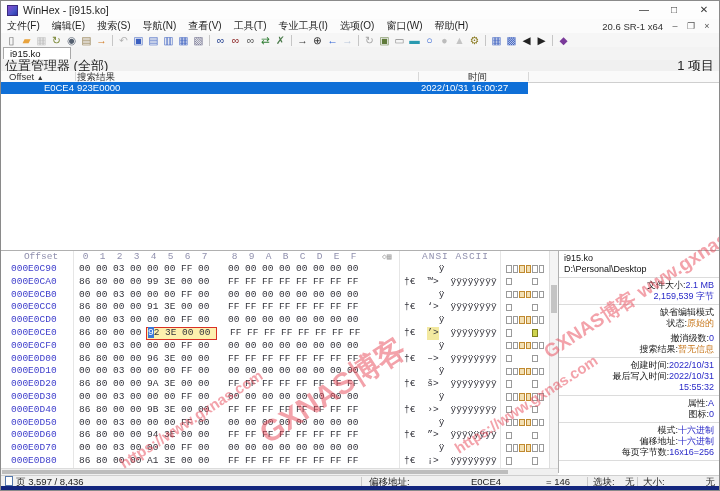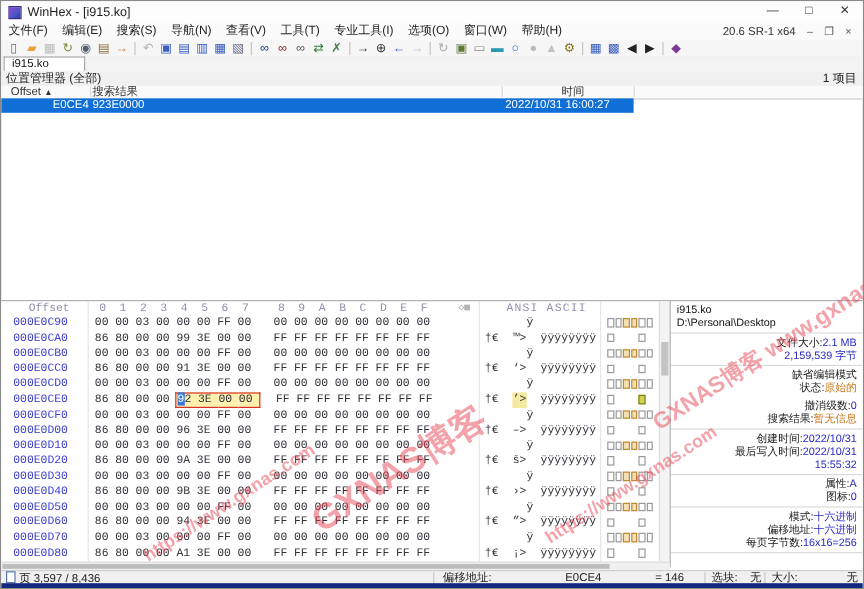--- a/index.html
+++ b/index.html
@@ -23,21 +23,21 @@
   .toolbar{position:absolute;top:32px;left:0;right:0;height:14px;background:#f6f6f6;border-bottom:1px solid #e2e2e2;
            display:flex;align-items:center;padding-left:3px;}
   .tbi{width:15px;text-align:center;font-size:10.5px;line-height:14px;cursor:default;}
   .tsep{width:1px;height:11px;background:#c6c6c6;margin:0 3px;}
   
   .tabstrip{position:absolute;top:46px;left:0;right:0;height:13px;background:#f3f3f3;border-bottom:1px solid #a8a8a8;}
   .tab{position:absolute;left:2px;top:0;height:12px;width:68px;background:#ffffff;border:1px solid #a8a8a8;border-bottom:none;
        font-size:9.5px;line-height:12px;padding-left:6px;box-sizing:border-box;color:#111;}
   
   .pm-header{position:absolute;top:59px;left:0;right:0;height:11px;background:#f0f0f0;border-bottom:1px solid #c6c6c6;
-             font-size:10px;line-height:11px;color:#222;}
+             font-size:13px;line-height:11px;color:#222;}
   .pm-title{position:absolute;left:4px;top:0;}
   .pm-count{position:absolute;right:5px;top:0;}
   .pm-cols{position:absolute;top:70px;left:0;right:0;height:11px;background:#fafafa;border-bottom:1px solid #cfcfcf;
            font-size:9.5px;line-height:11px;color:#333;}
   .pm-colsep{position:absolute;top:1px;bottom:1px;width:1px;background:#d8d8d8;}
   .pm-row{position:absolute;top:81px;left:0;width:527px;height:12px;background:#0f6fd7;color:#fff;font-size:9.5px;line-height:12px;}
   .pm-off{position:absolute;left:0;width:73px;text-align:right;top:0;}
   .pm-res{position:absolute;left:76px;top:0;}
   .pm-time{position:absolute;left:420px;top:0;}
   

